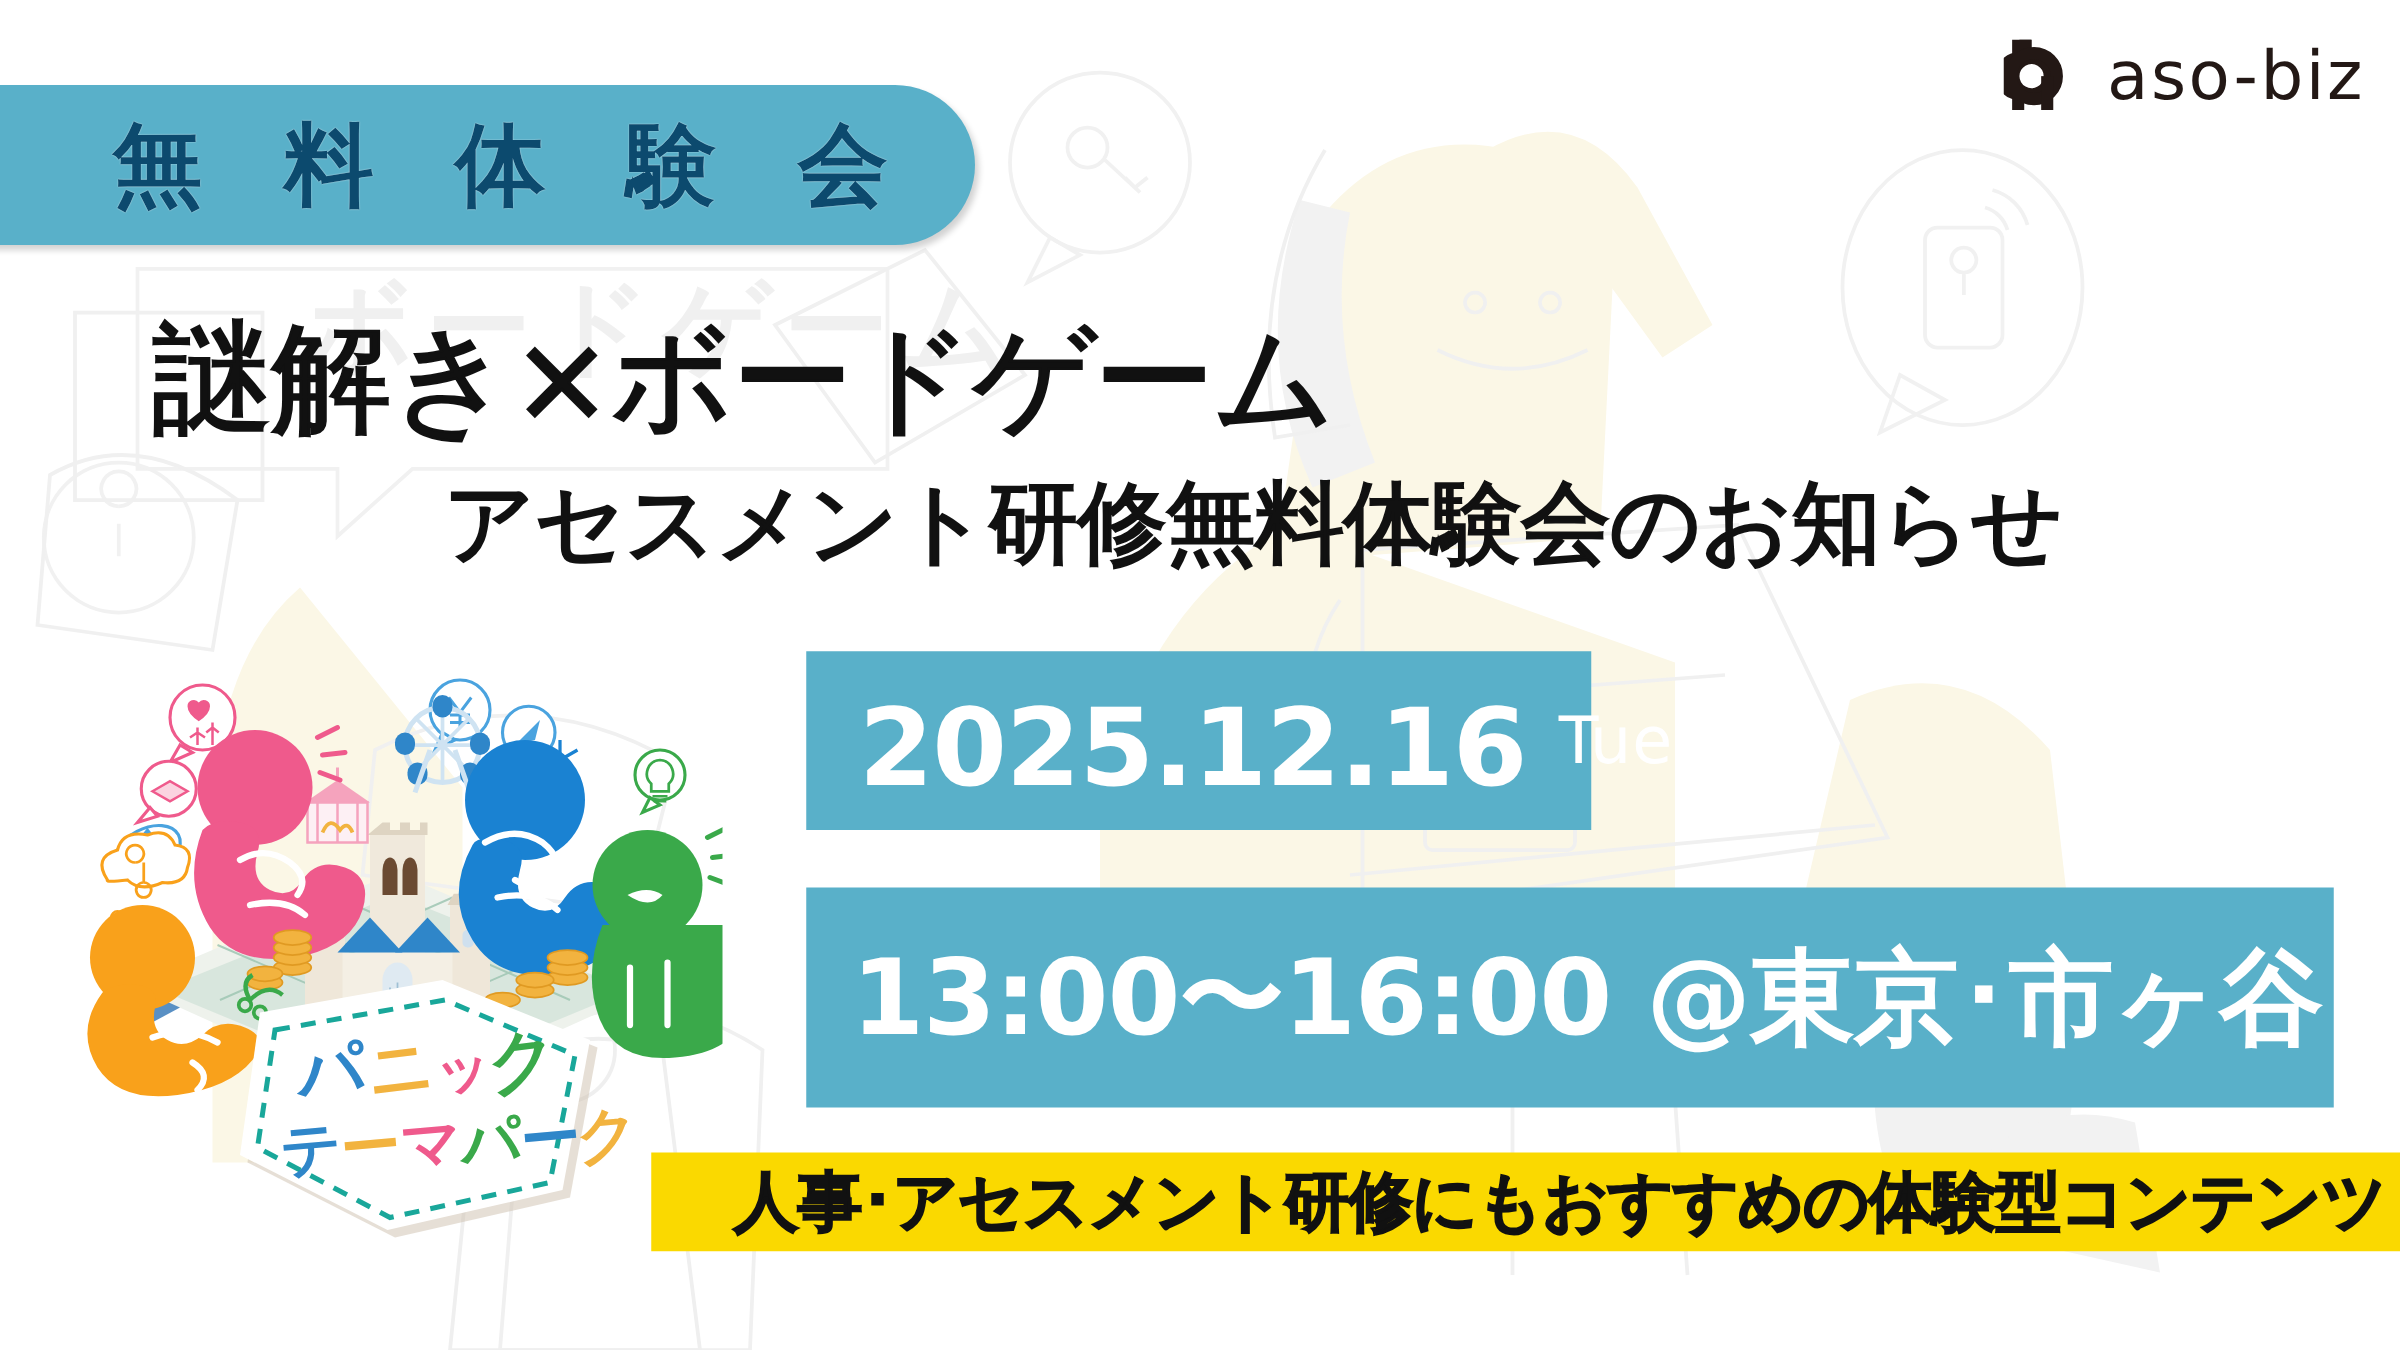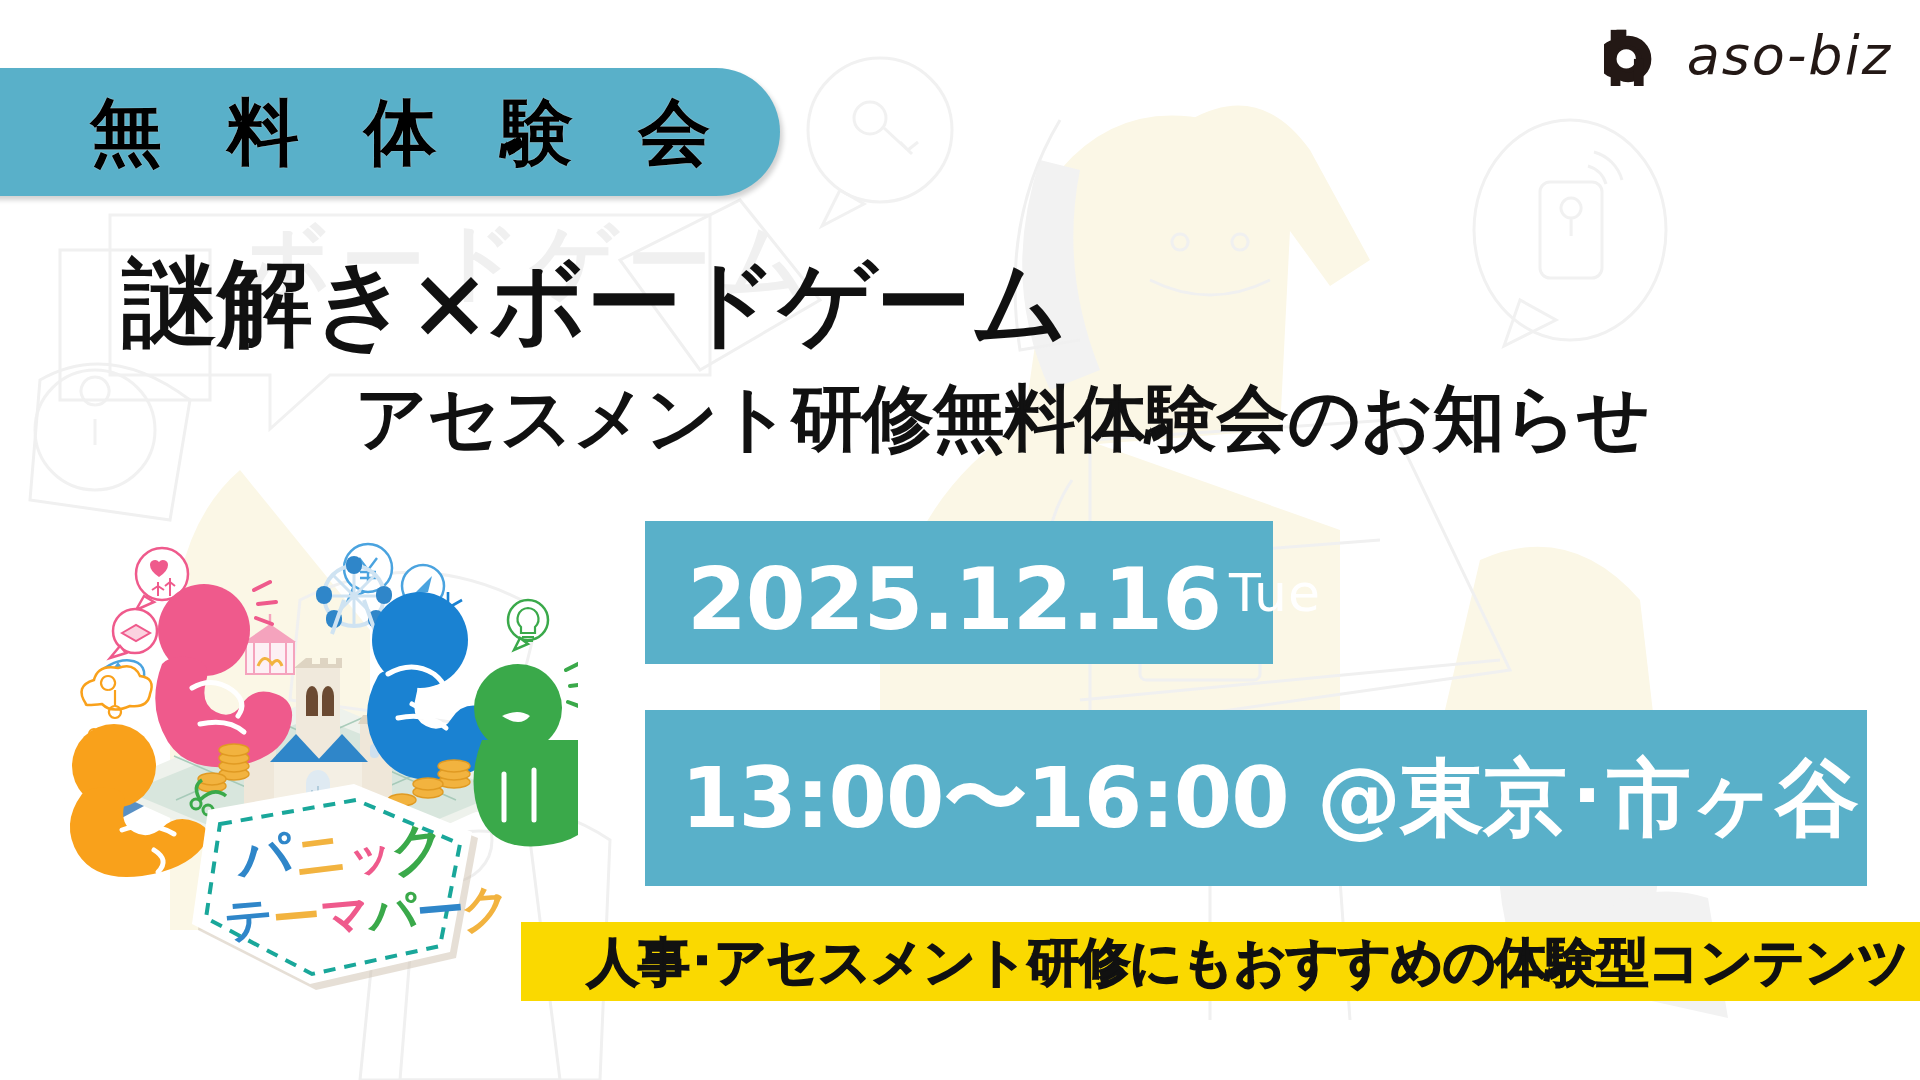--- a/index.html
+++ b/index.html
@@ -18,40 +18,40 @@
   .wm-text{
     position:absolute;left:245px;top:205px;
     font-size:84px;font-weight:700;letter-spacing:10px;
     color:#f0f0f0;white-space:nowrap;
     font-family:"DejaVu Sans","Liberation Sans",sans-serif;
   }
 
   
   .logo{
     position:absolute;right:28px;top:24px;height:64px;
-    display:flex;align-items:center;gap:27px;font-style:italic;
+    display:flex;align-items:flex-end;gap:27px;
   }
   .logo-mark{width:56px;height:60px;flex:0 0 auto;}
   .logo-word{
     font-size:54px;letter-spacing:2px;color:#231815;
     font-family:"DejaVu Sans","Liberation Sans",sans-serif;
     font-weight:400;line-height:1;
   }
 
   
   .badge{
     position:absolute;left:-20px;top:68px;
     width:800px;height:128px;
     background:#59b0c9;
     border-top-right-radius:66px;border-bottom-right-radius:66px;
     box-shadow:3px 4px 5px rgba(0,0,0,.18);
     display:flex;align-items:center;
   }
   .badge-text{
-    margin-left:110px;color:#000000;font-size:72px;font-weight:900;
+    margin-left:110px;color:#0c4a6e;font-size:72px;font-weight:900;
     letter-spacing:20px;line-height:1;white-space:nowrap;
     font-family:"DejaVu Sans","Liberation Sans",sans-serif;
     text-shadow:0 0 1px #fff;
   }
 
   
   .headline{position:absolute;left:122px;top:252px;width:1760px;}
   .headline div{
     color:#111;font-weight:400;line-height:1.08;white-space:nowrap;
     font-family:"DejaVu Sans","Liberation Sans",sans-serif;
@@ -65,21 +65,21 @@
   .box{
     position:absolute;background:#59b0c9;display:flex;align-items:center;
     color:#fff;white-space:nowrap;
   }
   .box-date{left:645px;top:521px;width:628px;height:143px;}
   .date-main{
     margin-left:42px;font-size:86px;font-weight:700;letter-spacing:-1px;
     line-height:1;font-family:"DejaVu Sans","Liberation Sans",sans-serif;margin-top:12px;
   }
   .date-dow{
-    margin-left:8px;font-size:52px;font-weight:400;letter-spacing:1px;
+    margin-left:26px;font-size:52px;font-weight:400;letter-spacing:1px;
     line-height:1;font-family:"DejaVu Sans","Liberation Sans",sans-serif;
   }
   .box-time{left:645px;top:710px;width:1222px;height:176px;}
   .time-text{
     margin-left:36px;font-size:84px;font-weight:700;letter-spacing:-1px;
     line-height:1;font-family:"DejaVu Sans","Liberation Sans",sans-serif;
   }
 
   
   .ribbon{

